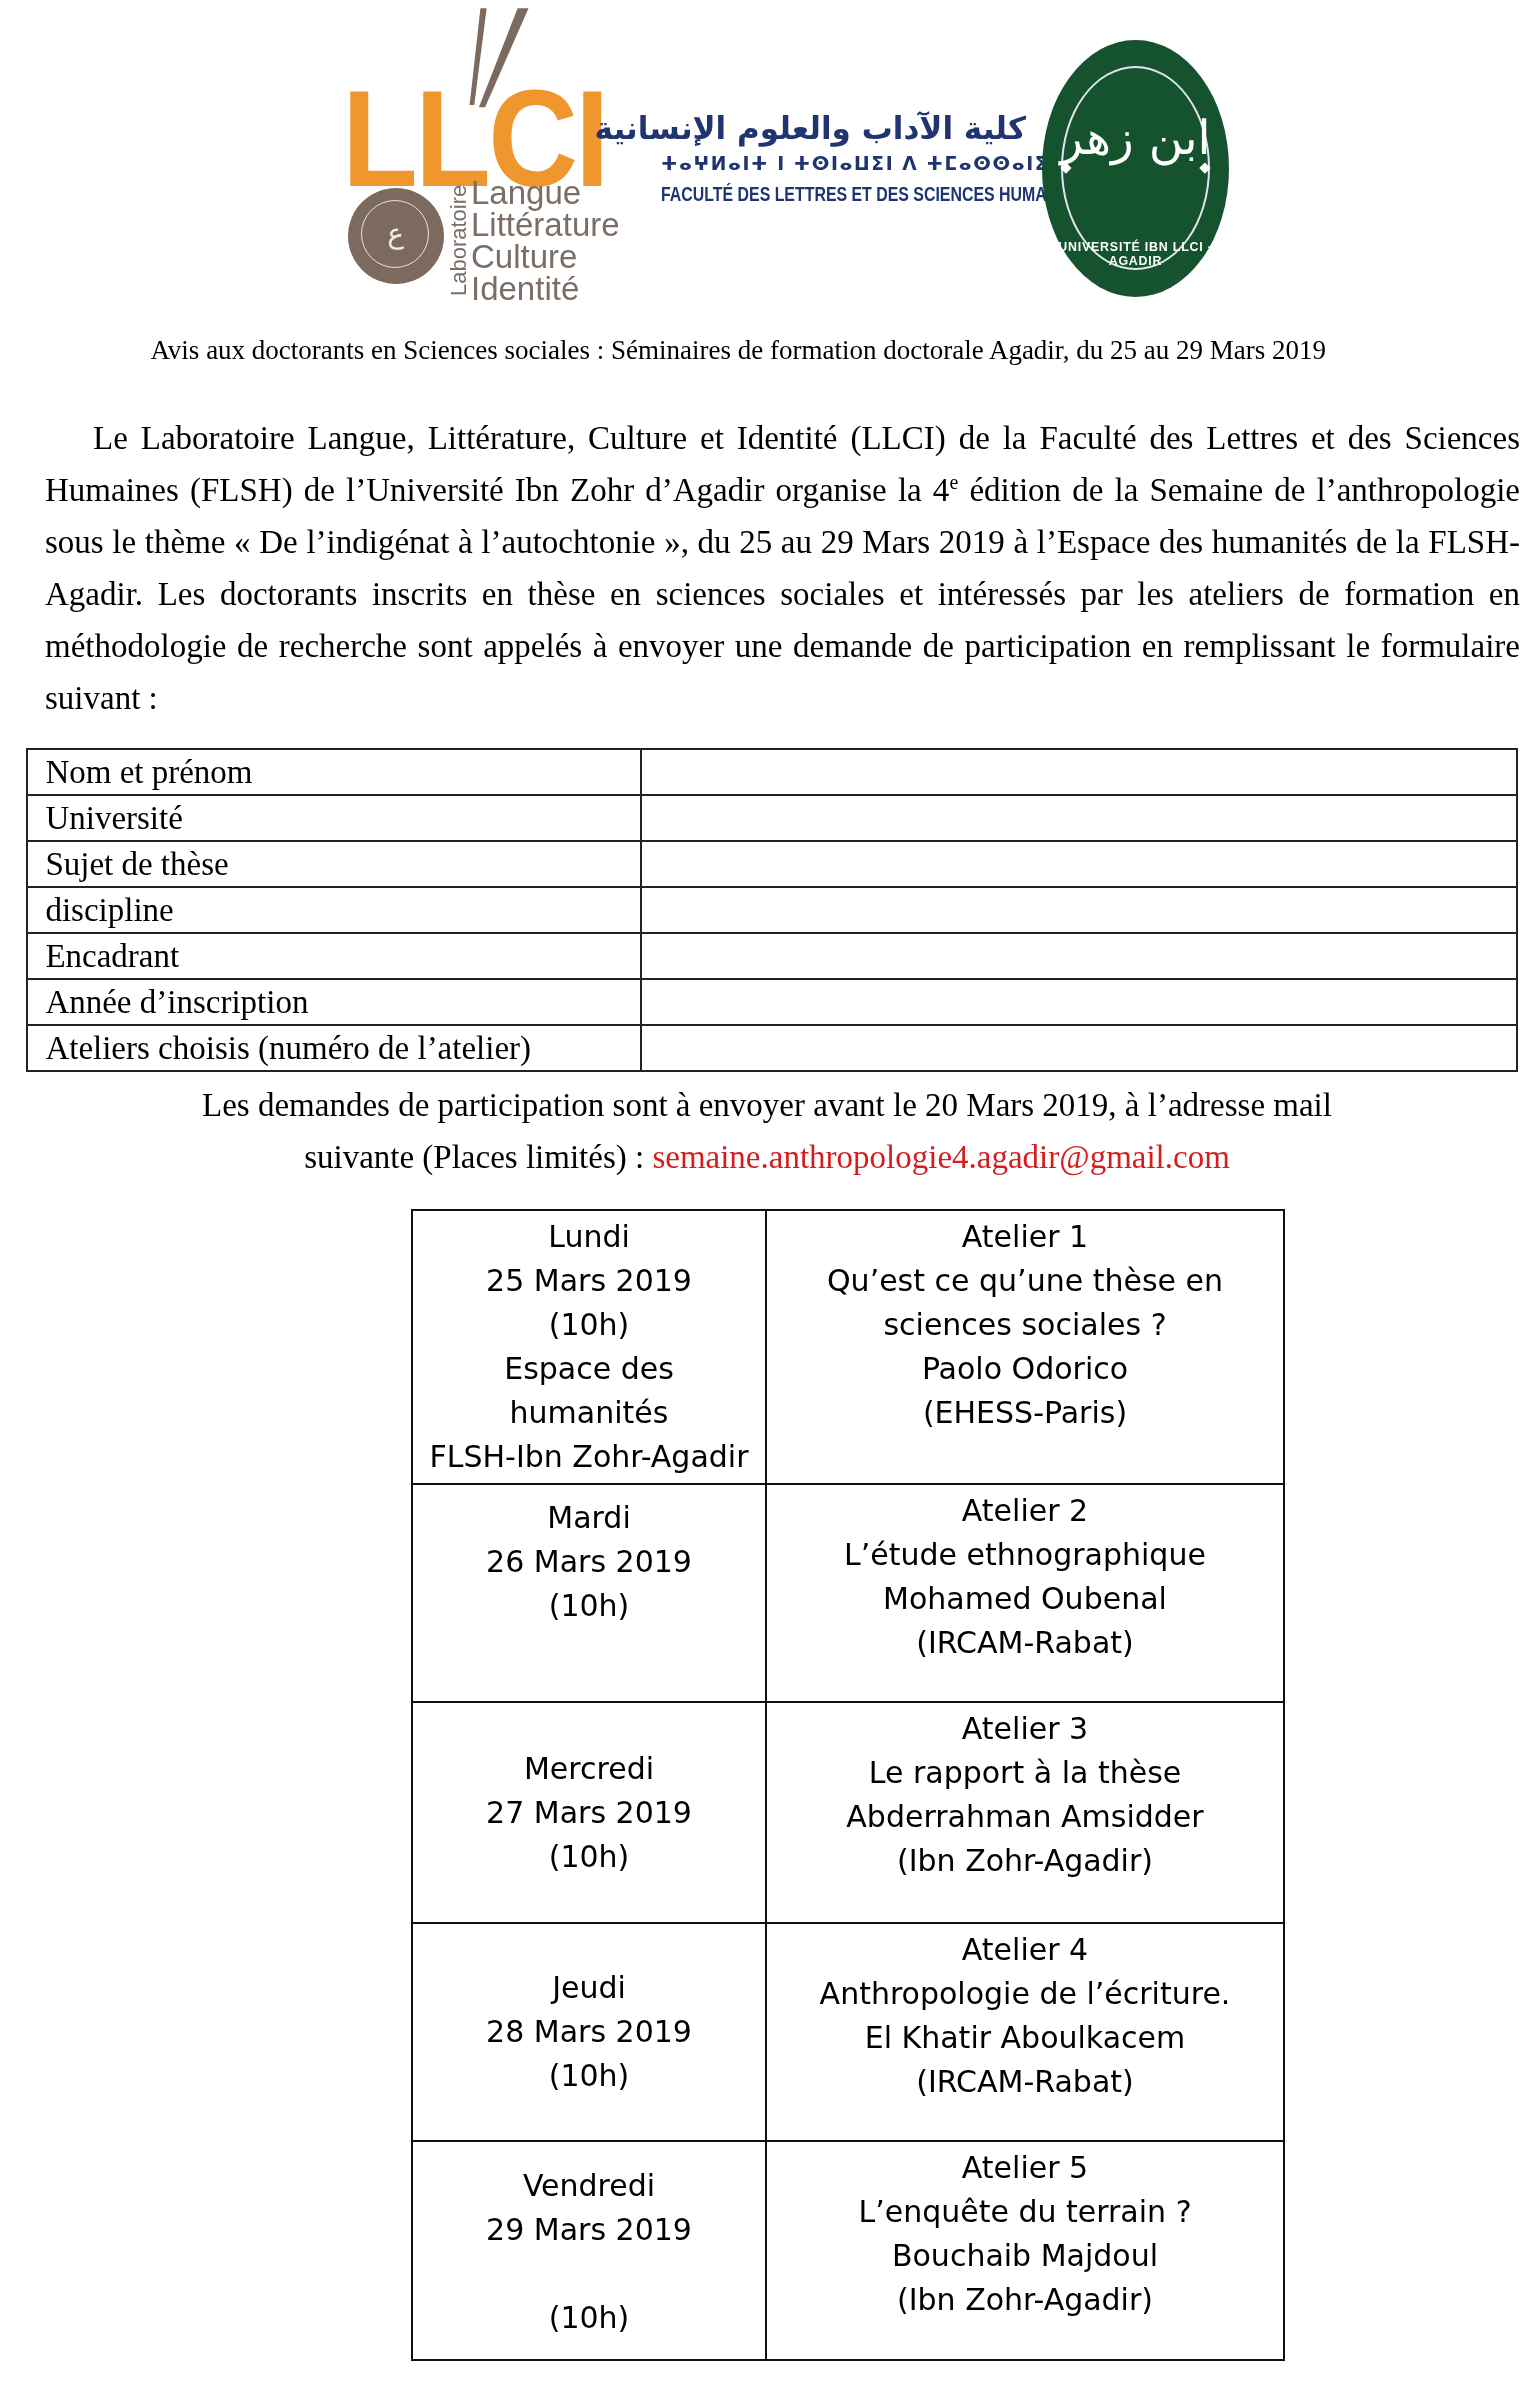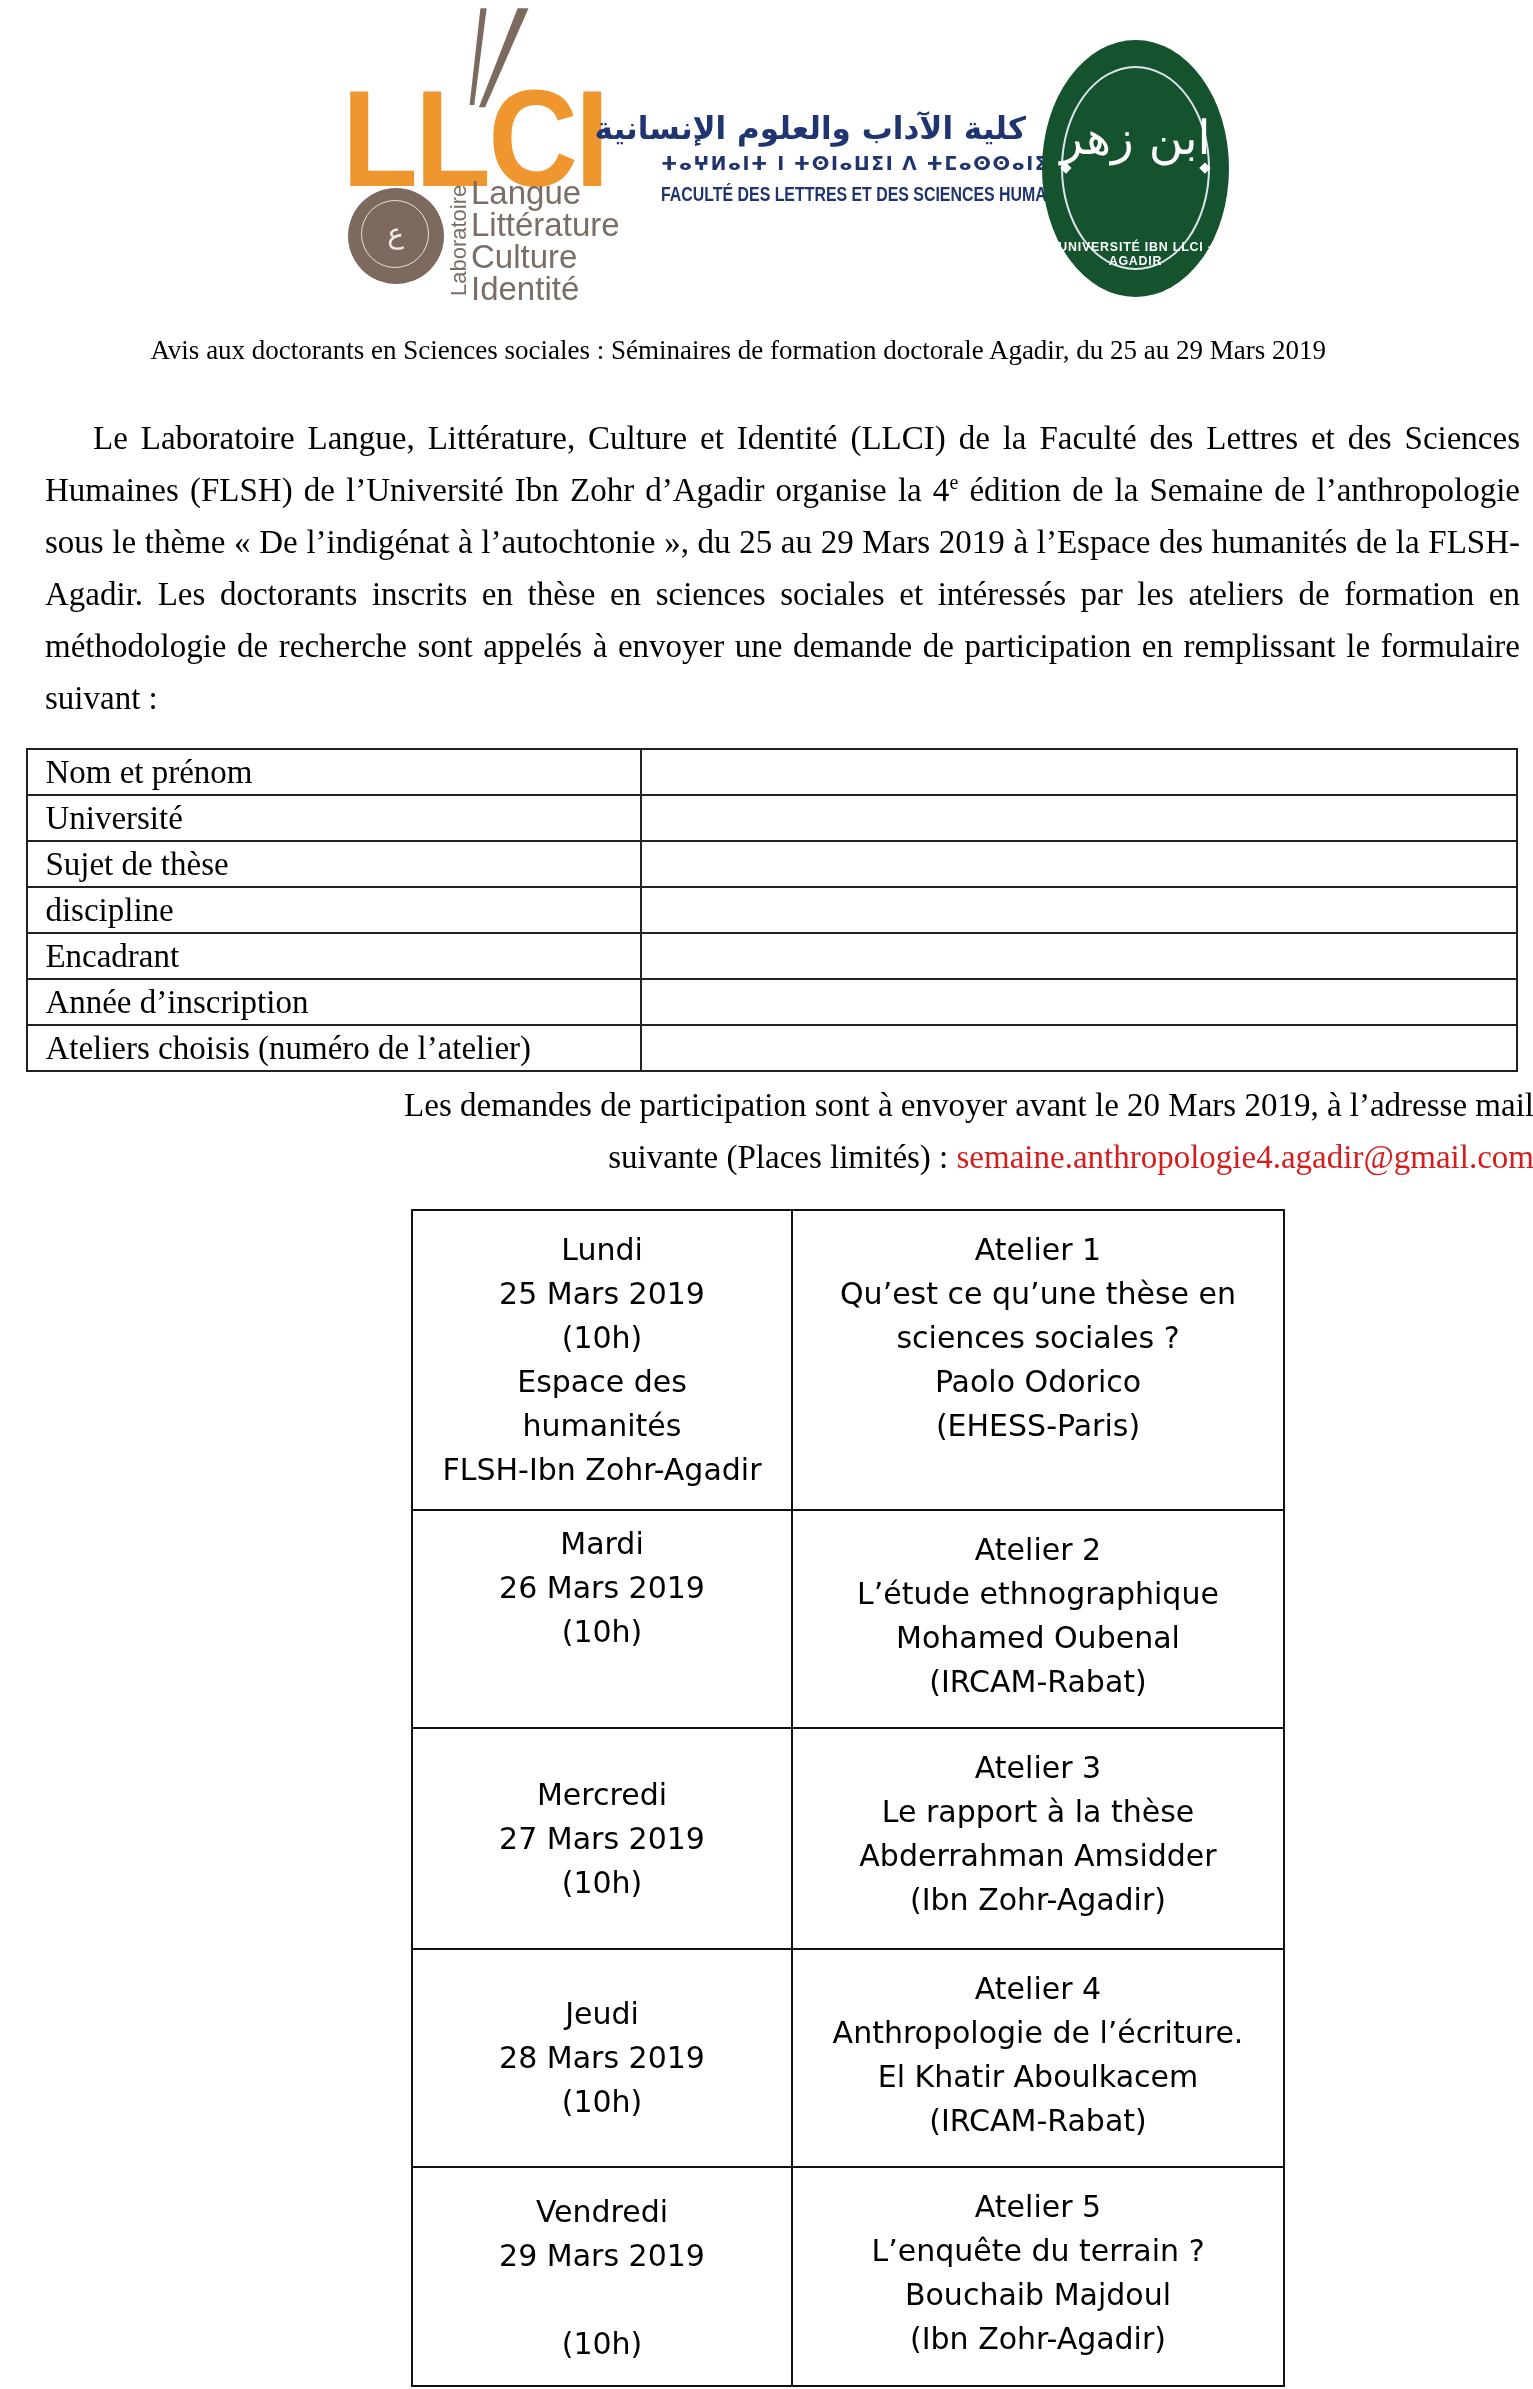--- a/index.html
+++ b/index.html
@@ -37,26 +37,26 @@
   .intro p { margin:0; text-indent:48px; }
   .intro sup { font-size:20px; line-height:0; }
 
   
   .form-table { position:absolute; left:26.4px; top:748px; width:1492px; border-collapse:collapse;padding-left:48px; }
   .form-table td { border:2.3px solid #222; height:42px; padding:0 0 0 17px; font-size:33px; line-height:42px; vertical-align:middle; white-space:nowrap; }
   .form-table td.label { width:595px; }
   .form-table td.value { padding:0; }
   .form-table input { width:100%; height:42px; border:none; outline:none; background:transparent; font-size:31px; font-family:"Liberation Serif", serif; }
 
-  .deadline { position:absolute; left:0; top:1079px; width:1534px; text-align:right; font-size:33px; line-height:52px; }
+  .deadline { position:absolute; left:0; top:1079px; width:1534px; text-align:center; font-size:33px; line-height:52px; }
   .deadline .email { color:#d41e1e; }
 
   
   .schedule { position:absolute; left:411px; top:1209px; width:874px; border-collapse:collapse; }
-  .schedule td { border:2.3px solid #111; text-align:center; vertical-align:top; font-size:30px; line-height:44px; padding:17px; }
+  .schedule td { border:2.3px solid #111; text-align:center; vertical-align:top; font-size:30px; line-height:44px; padding:4px; }
   .schedule td.day { width:344px; }
   .schedule td div { white-space:nowrap; }
   .schedule td.day .gap { height:44px; }
 </style>
 </head>
 <body>
 
 <div class="logo-llci">
   <svg class="llci-strokes" viewBox="0 0 120 130">
     <polygon points="38,0 46,0 30,125 24,125" fill="#7c6a5f"></polygon>

